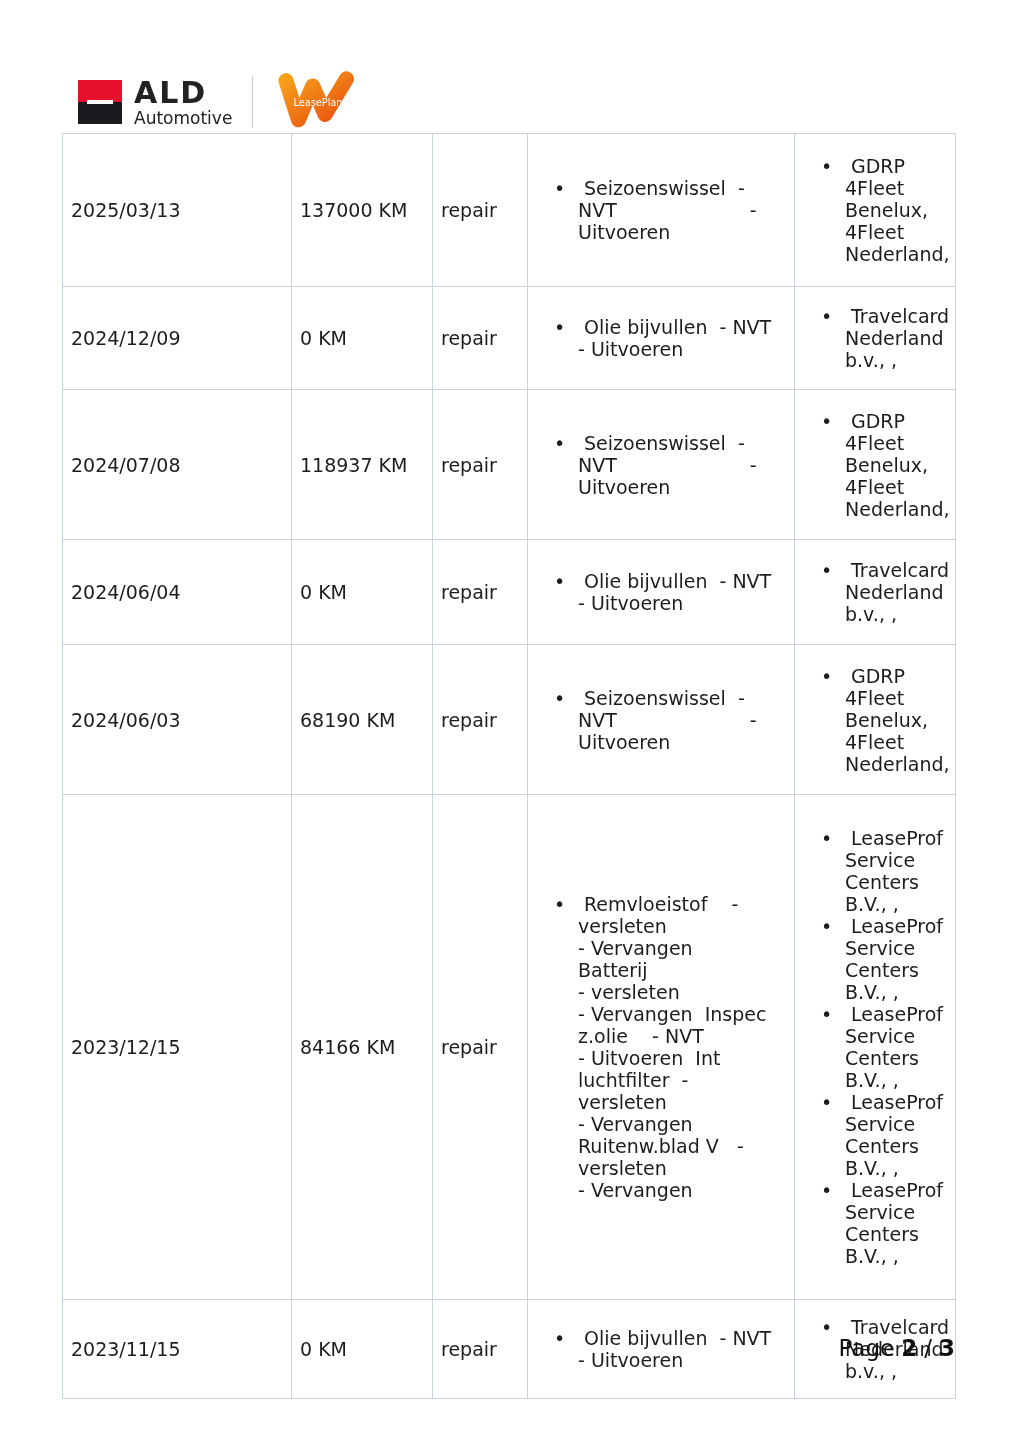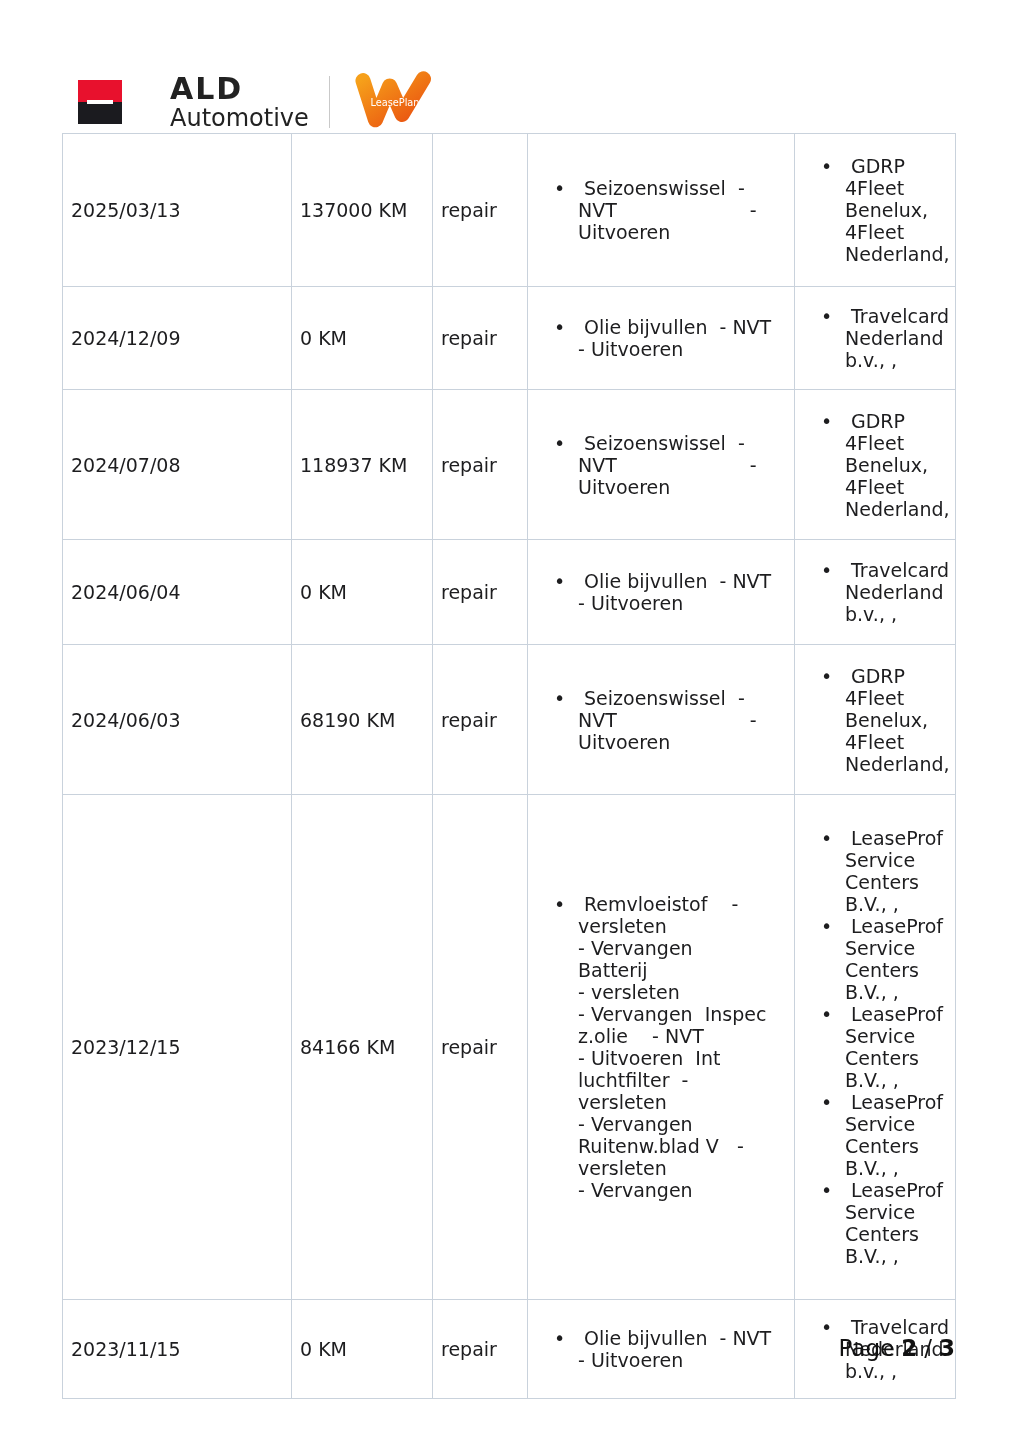--- a/index.html
+++ b/index.html
@@ -22,23 +22,23 @@
   
   .doc-header{
     position:absolute;left:78px;top:70px;
     display:flex;align-items:center;
   }
   .ald-logo{display:flex;align-items:center;gap:12px;}
   .ald-square{position:relative;width:44px;height:44px;flex:0 0 auto;}
   .ald-square .half-red{height:50%;background:var(--ald-red);}
   .ald-square .half-black{height:50%;background:var(--ald-black);}
   .ald-square .stripe{position:absolute;top:calc(50% - 2px);left:20%;width:60%;height:4px;background:#fff;}
-  .ald-wordmark{line-height:1;margin-left:36px;}
+  .ald-wordmark{line-height:1;}
   .ald-brand{font-size:30px;font-weight:bold;letter-spacing:2px;color:#222;}
-  .ald-sub{font-size:24px;color:#222;margin-top:2px;}
+  .ald-sub{font-size:17px;color:#222;margin-top:2px;}
   .logo-divider{width:1px;height:52px;background:#c9c9c9;margin:0 20px;}
   .lp-logo{width:90px;height:64px;}
 
   
   table.doc-table{
     position:absolute;left:62px;top:133px;
     width:893px;
     border-collapse:collapse;
     table-layout:fixed;
   }

